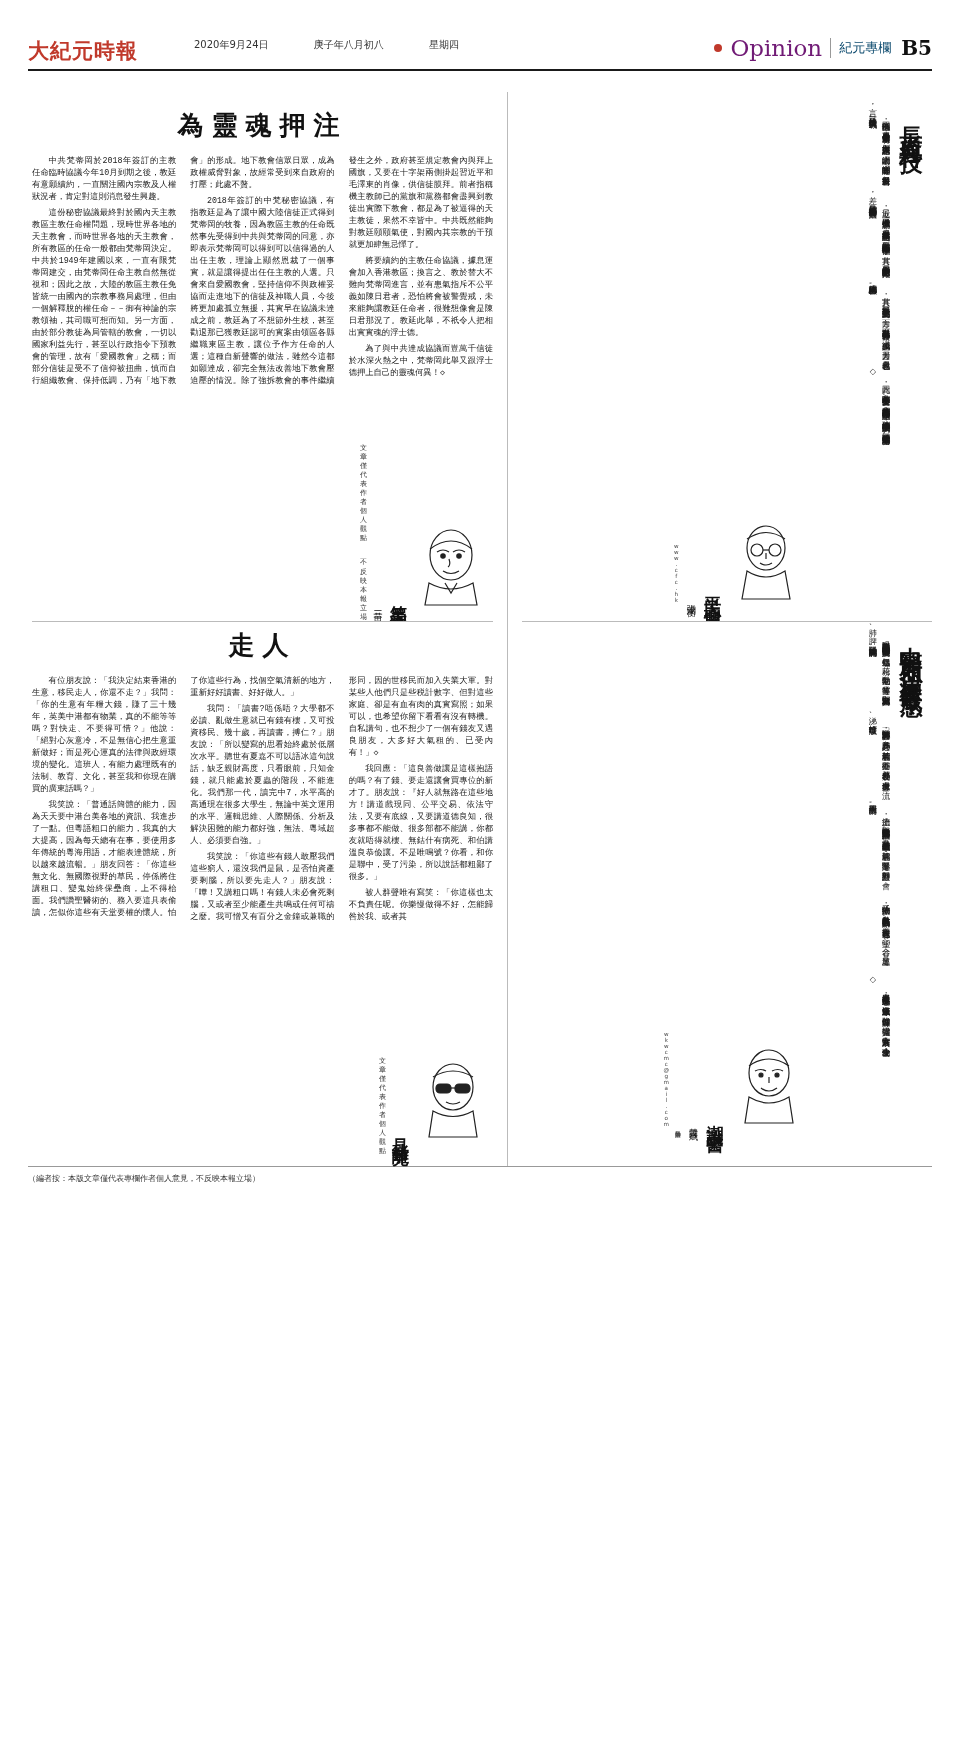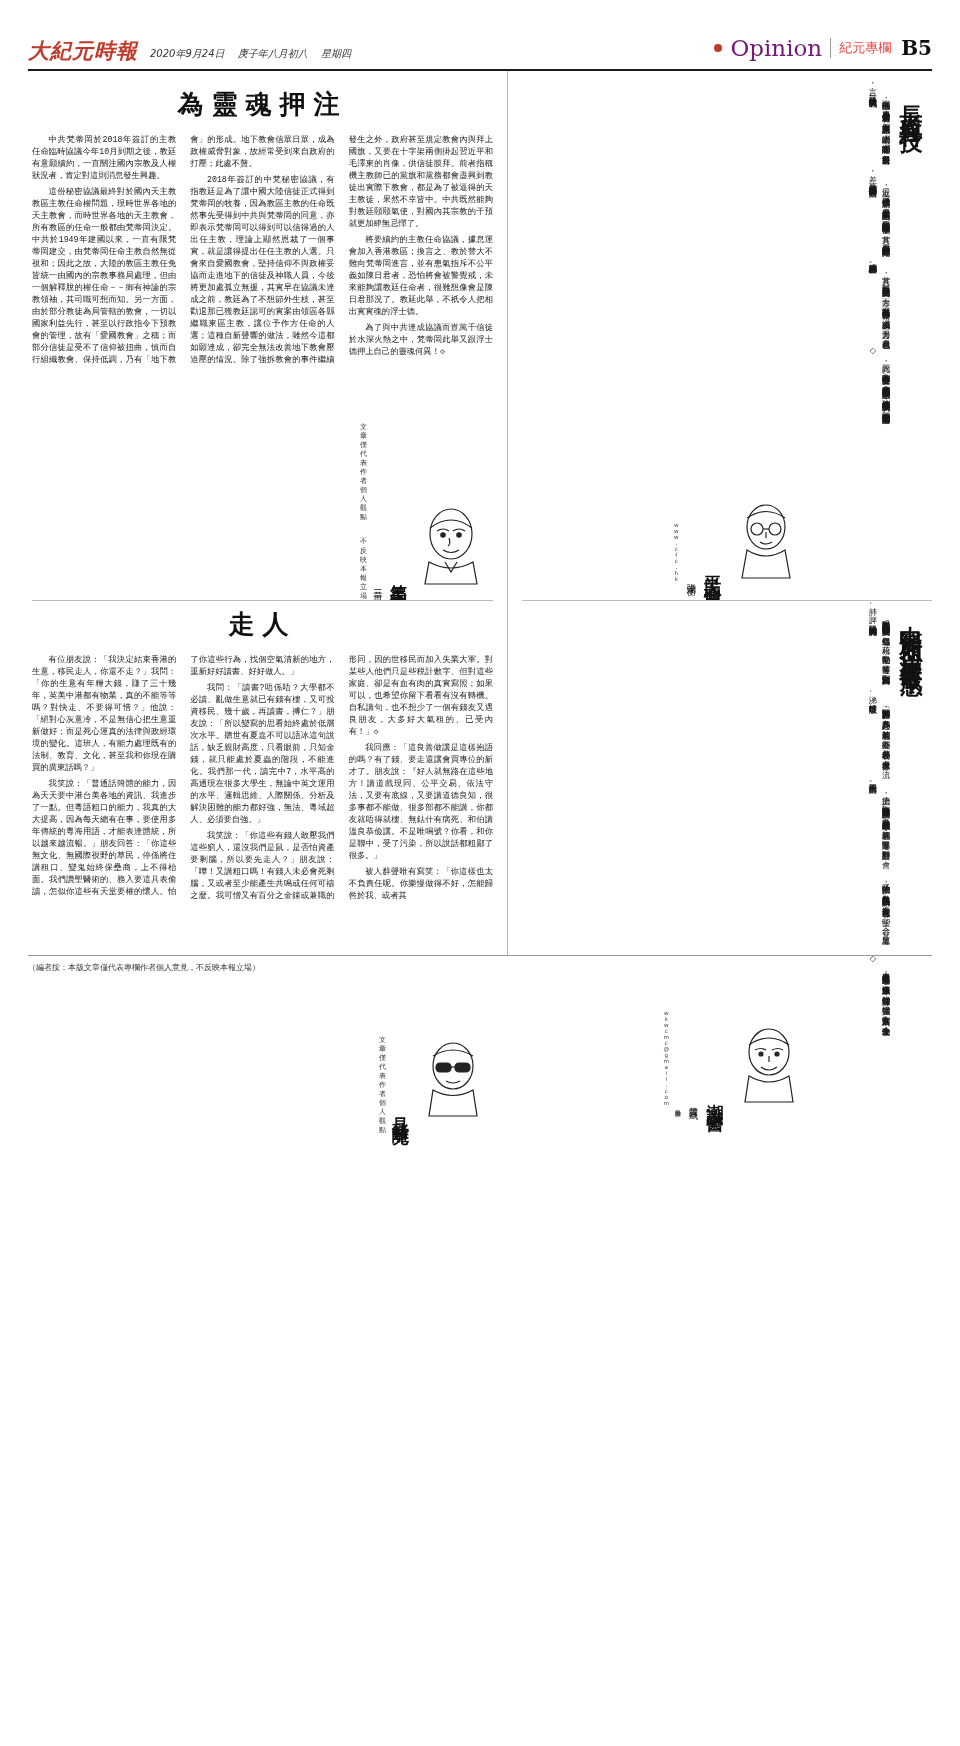--- a/index.html
+++ b/index.html
@@ -11,47 +11,48 @@
   body { width: 960px; height: 1746px; position: relative; overflow: hidden; }
 
   .page { width: 960px; height: 1746px; position: relative; padding: 0 28px; }
 
   
   .masthead {
     display: flex; align-items: flex-end; justify-content: space-between;
     padding: 36px 0 8px 0;
     border-bottom: 2px solid #1a1a1a;
   }
-  .mast-left { display: flex; align-items: flex-end; gap: 12px; font-style: italic; }
+  .mast-left { display: flex; align-items: flex-start; gap: 24px; }
   .paper-logo {
     font-family: "DejaVu Serif", "Liberation Serif", serif;
     font-weight: bold; font-size: 21px; color: #c0392b;
     letter-spacing: 1px; line-height: 1;
     white-space: nowrap;
   }
   .mast-date {
     font-size: 10px; color: #333; line-height: 1;
     padding-bottom: 2px; white-space: nowrap;
   }
-  .mast-date span { margin-right: 10px; }
+  .mast-date span { margin-right: 10px; margin-left: 32px; }
   .mast-right { display: flex; align-items: center; gap: 8px; padding-bottom: 1px; }
   .dot-red { width: 8px; height: 8px; border-radius: 50%; background: #c0392b; display:inline-block; }
   .opinion-word {
     font-family: "DejaVu Serif", "Liberation Serif", serif;
     font-size: 23px; color: #701a75; line-height: 1;
   }
   .vsep { width: 1px; height: 20px; background: #999; display: inline-block; }
-  .col-name { font-size: 13px; color: #ef4444; }
+  .col-name { font-size: 13px; color: #0c4a6e; }
   .page-no { font-family: "DejaVu Serif", serif; font-size: 20px; font-weight: bold; color: #111; margin-left: 2px; }
 
   
   .content {
     display: flex;
     border-bottom: 1px solid #999;
-    height: 885px;
+    height: 1075px;
+    margin-top: 21px;
   }
   .left-half { width: 480px; padding: 10px 14px 0 4px; border-right: 1px solid #bbb; }
   .right-half { width: 424px; padding: 10px 0 0 14px; }
 
   .quad { position: relative; }
   .quad-top { height: 520px; border-bottom: 1px solid #bbb; overflow: hidden; }
   .quad-bot { height: 545px; overflow: hidden; }
 
   .art-title {
     font-family: "DejaVu Serif", "Liberation Serif", serif;

